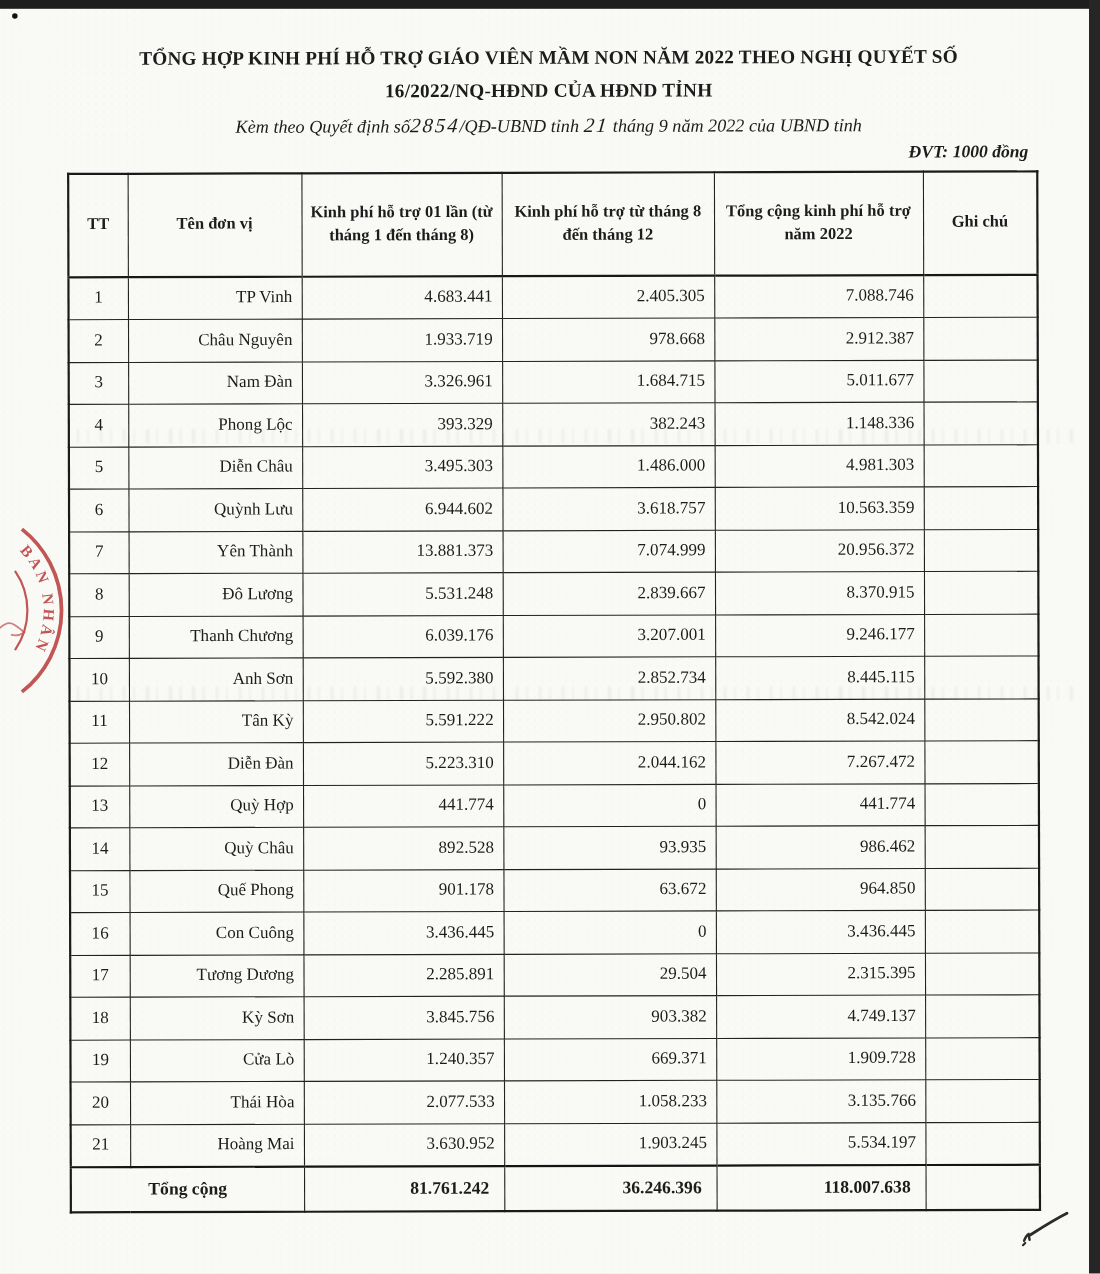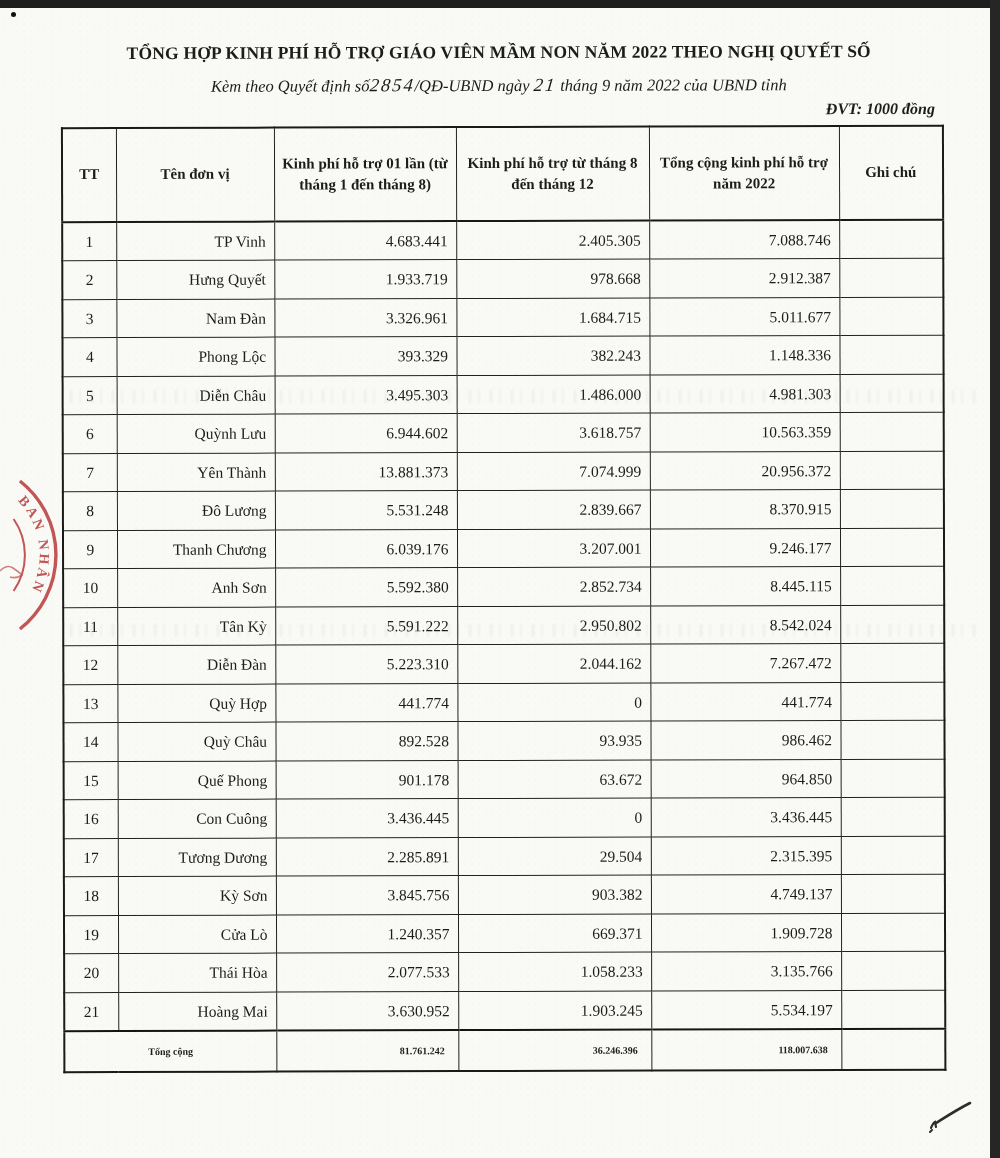--- a/index.html
+++ b/index.html
@@ -37,21 +37,21 @@
   .main thead th {
     font-weight:bold; font-size:15px; line-height:1.4;
     text-align:center; padding:4px 6px; height:84px;
     border-bottom:2.2px solid #181818;
   }
   .main tbody td { font-size:15.5px; height:37.5px; padding:0 8px; }
   .cell-tt { text-align:center; }
   .cell-name { text-align:right; padding-left:9px; }
   .num { text-align:right; padding-right:13px; font-variant-numeric:tabular-nums; }
   .main tfoot td {
-    font-weight:bold; font-size:10px; height:37px;
+    font-weight:bold; font-size:16px; height:37px;
     border-top:2.4px solid #141414;
   }
   .total-label { text-align:center; }
 
   .stamp { position:absolute; left:0; top:455px; z-index:3; opacity:0.85; }
   .bleed {
     position:absolute; left:70px; width:905px; height:13px;
     background: repeating-linear-gradient(90deg,
       rgba(70,70,70,0.16) 0 2px, transparent 2px 9px,
       rgba(70,70,70,0.10) 9px 11px, transparent 11px 21px);
@@ -68,23 +68,24 @@
 
 <div class="page">
   <div class="scan-top-bar"></div>
   <div class="scan-right-bar"></div>
   <div class="corner-dot"></div>
 
   <div class="content">
     <div class="doc-header">
       <div class="doc-title">
         <span>TỔNG HỢP KINH PHÍ HỖ TRỢ GIÁO VIÊN MẦM NON NĂM 2022 THEO NGHỊ QUYẾT SỐ</span><br>
+        <span>16/2022/NQ-HĐND CỦA HĐND TỈNH</span>
       </div>
       <div class="doc-subtitle">
-        <span>Kèm theo Quyết định số</span><span class="handwritten">2854</span><span>/QĐ-UBND ngày</span>
+        <span>Kèm theo Quyết định số</span><span class="handwritten">2854</span><span>/QĐ-UBND tỉnh</span>
         <span class="handwritten">21</span>
         <span>tháng 9 năm 2022 của UBND tỉnh</span>
       </div>
       <div class="unit-note">ĐVT: 1000 đồng</div>
     </div>
 
     <table class="main">
       <colgroup>
         <col style="width:54px">
           <col style="width:158px">
@@ -107,21 +108,21 @@
           <tr>
       <td class="cell-tt">1</td>
       <td class="cell-name">TP Vinh</td>
       <td class="num">4.683.441</td>
       <td class="num">2.405.305</td>
       <td class="num">7.088.746</td>
       <td></td>
     </tr>
           <tr>
       <td class="cell-tt">2</td>
-      <td class="cell-name">Hưng Quyết</td>
+      <td class="cell-name">Châu Nguyên</td>
       <td class="num">1.933.719</td>
       <td class="num">978.668</td>
       <td class="num">2.912.387</td>
       <td></td>
     </tr>
           <tr>
       <td class="cell-tt">3</td>
       <td class="cell-name">Nam Đàn</td>
       <td class="num">3.326.961</td>
       <td class="num">1.684.715</td>

